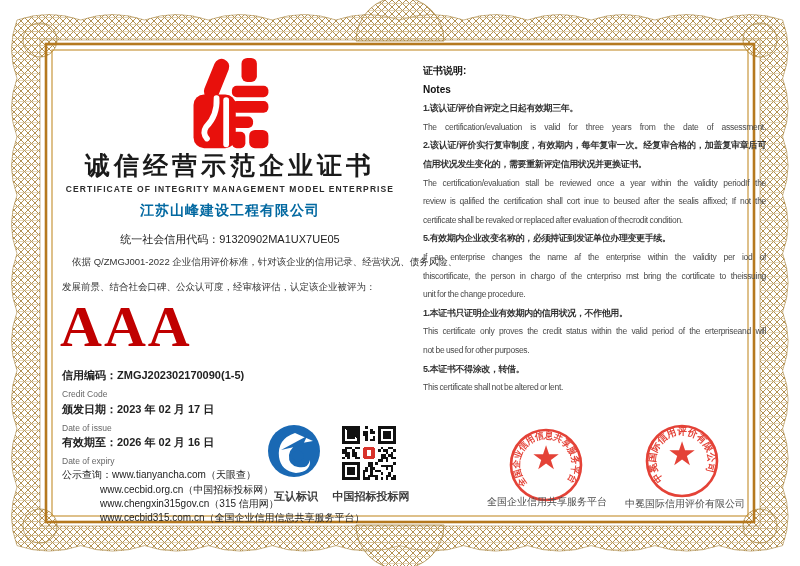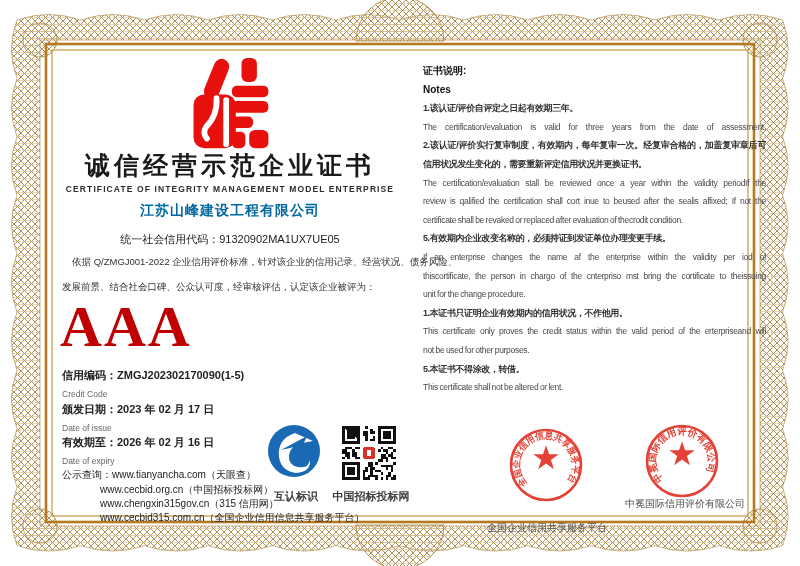--- a/index.html
+++ b/index.html
@@ -246,21 +246,21 @@
   <div class="seal" style="left:509px;top:428px">
     <svg width="74" height="74" viewBox="0 0 74 74">
       <circle cx="37" cy="37" r="35" fill="none" stroke="#e23428" stroke-width="2.6"></circle>
       <path id="sealarc1" d="M18.3,55.7 A26.5,26.5 0 1 1 55.7,55.7" fill="none"></path>
       <text font-size="9.5" fill="#e23428" font-weight="bold">
         <textPath href="#sealarc1" textLength="121" lengthAdjust="spacingAndGlyphs">全国企业信用信息共享服务平台</textPath>
       </text>
     </svg>
     <span class="seal-star" style="color:#e23428">★</span>
   </div>
-  <div class="abs seal-caption" style="left:482px;top:521px;width:130px">全国企业信用共享服务平台</div>
+  <div class="abs seal-caption" style="left:482px;top:495px;width:130px">全国企业信用共享服务平台</div>
 
   <div class="seal" style="left:645px;top:424px">
     <svg width="74" height="74" viewBox="0 0 74 74">
       <circle cx="37" cy="37" r="35" fill="none" stroke="#e23428" stroke-width="2.6"></circle>
       <path id="sealarc2" d="M18.3,55.7 A26.5,26.5 0 1 1 55.7,55.7" fill="none"></path>
       <text font-size="10" fill="#e23428" font-weight="bold">
         <textPath href="#sealarc2" textLength="115" lengthAdjust="spacingAndGlyphs">中冕国际信用评价有限公司</textPath>
       </text>
     </svg>
     <span class="seal-star" style="color:#e23428">★</span>

